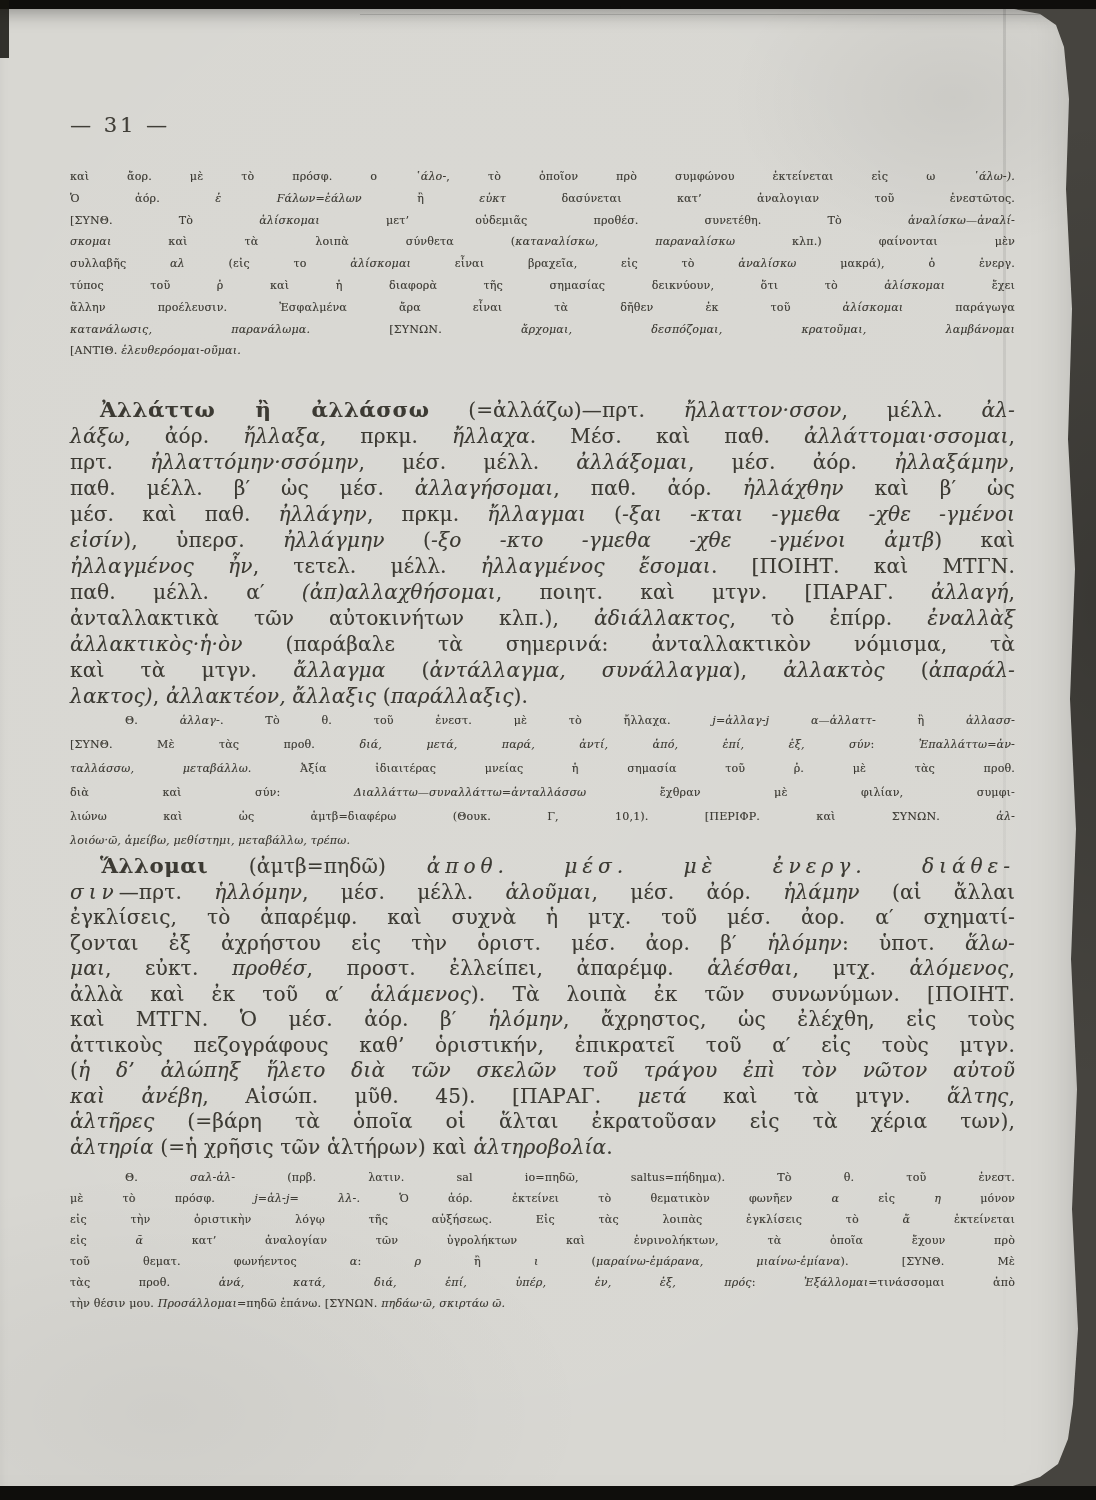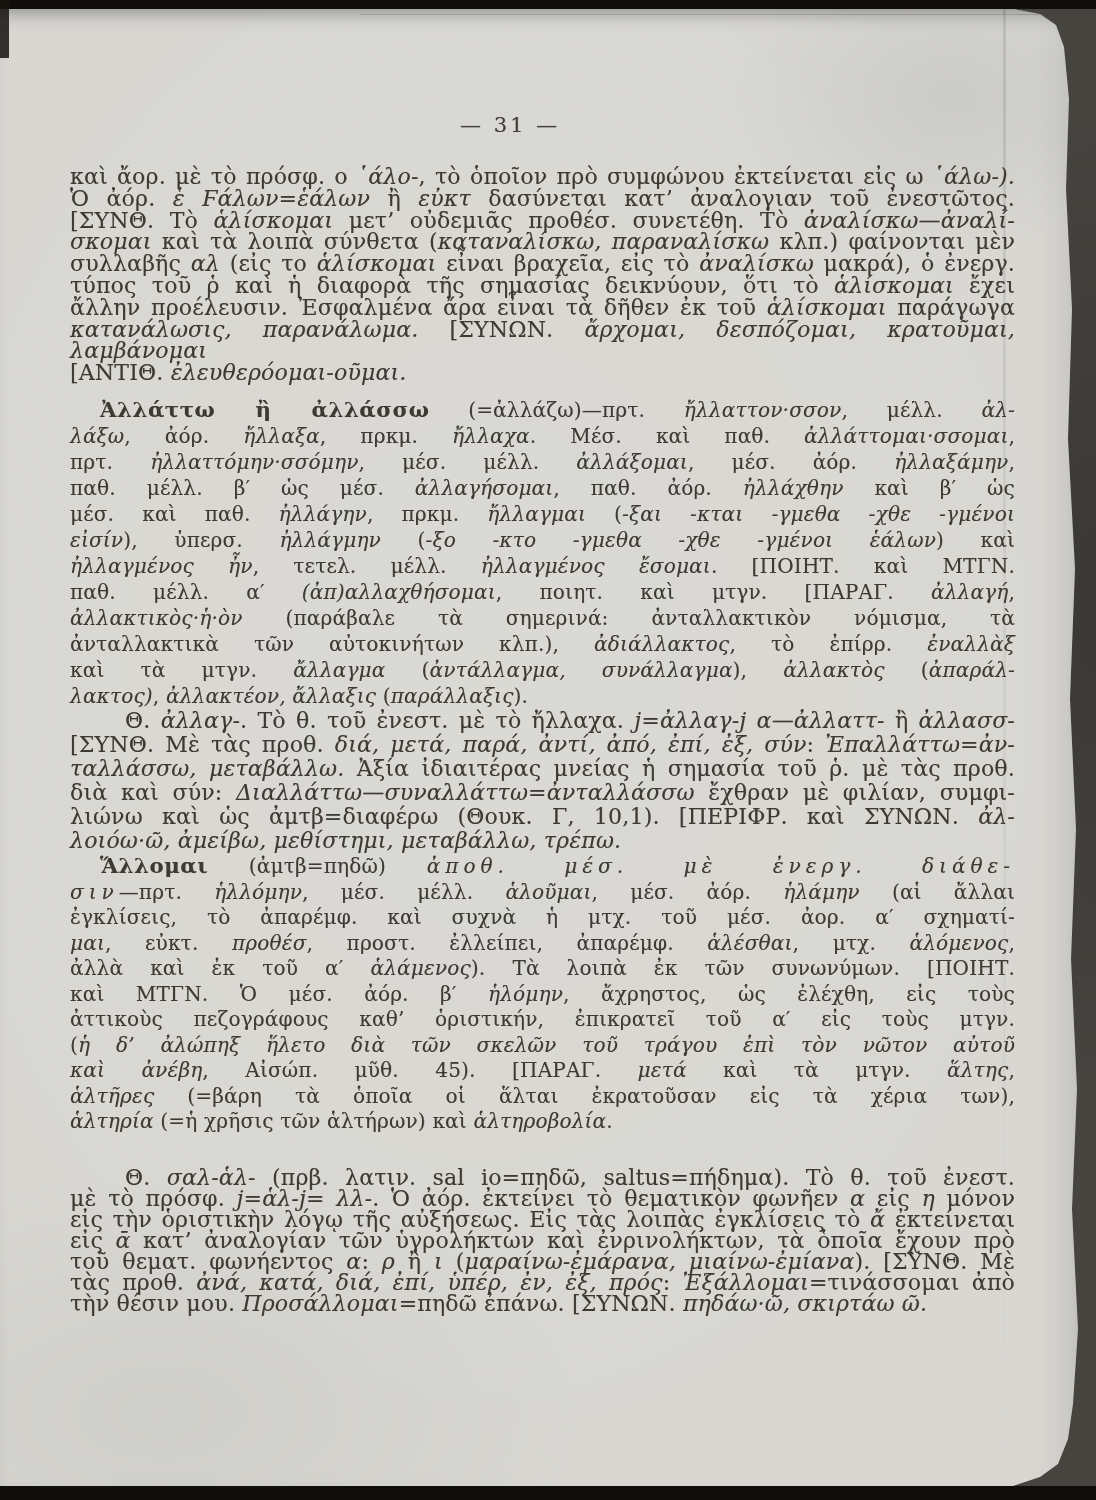--- a/index.html
+++ b/index.html
@@ -34,31 +34,31 @@
   .crease{
     position:absolute; top:0; bottom:0; left:1003px; width:3px;
     background:linear-gradient(to bottom, rgba(0,0,0,.10), rgba(0,0,0,.05) 40%, rgba(0,0,0,.02) 75%, transparent);
   }
   .topline{
     position:absolute; left:360px; right:30px; top:5px; height:1px;
     background:rgba(0,0,0,.14);
   }
   .corner-nub{position:absolute;left:0;top:0;width:9px;height:58px;background:#15140f;opacity:.85;}
   .page-number{
-    position:absolute; left:70px; top:104px; width:880px; text-align:center;
+    position:absolute; left:70px; top:104px; width:880px; 
     font-size:21px; letter-spacing:3px; color:#403e38;
     text-shadow:0.4px 0.4px 0.6px rgba(60,58,51,.4);
   }
   .text-column{position:absolute; left:70px; top:0; width:945px; color:var(--ink);}
   .block{
     position:absolute; left:0; width:945px;
     text-shadow:0.3px 0.3px 0.5px rgba(60,58,51,.35);
     letter-spacing:0.2px;
   }
-  .block.small{font-size:22px;}
+  .block.small{font-size:11px;}
   .block.large{font-size:20px;}
   .line{text-align:justify; text-align-last:justify;}
   .line.last{text-align-last:left;}
   .block .line:first-child{text-indent:var(--ind,0);}
   .seg-n{}
   .seg-i{font-style:italic;}
   .seg-b{font-weight:bold; font-size:1.06em; letter-spacing:0.6px;}
   .seg-s{letter-spacing:5px; word-spacing:10px;font-style:italic;}
 </style>
 </head>
@@ -85,40 +85,41 @@
           <div class="line"><span class="seg-n">ἄλλην προέλευσιν. Ἐσφαλμένα ἄρα εἶναι τὰ δῆθεν ἐκ τοῦ </span><span class="seg-i">ἁλίσκομαι</span><span class="seg-n"> παράγωγα</span></div>
           <div class="line"><span class="seg-i">κατανάλωσις, παρανάλωμα.</span><span class="seg-n"> [ΣΥΝΩΝ. </span><span class="seg-i">ἄρχομαι, δεσπόζομαι, κρατοῦμαι, λαμβάνομαι</span></div>
           <div class="line last"><span class="seg-n">[ΑΝΤΙΘ. </span><span class="seg-i">ἐλευθερόομαι-οῦμαι.</span></div>
         </div>
         <div class="block large" style="top: 388px; line-height: 26px; --ind: 30px;">
           <div class="line"><span class="seg-b">Ἀλλάττω ἢ ἀλλάσσω</span><span class="seg-n"> (=ἀλλάζω)—πρτ. </span><span class="seg-i">ἤλλαττον·σσον</span><span class="seg-n">, μέλλ. </span><span class="seg-i">ἀλ-</span></div>
           <div class="line"><span class="seg-i">λάξω</span><span class="seg-n">, ἀόρ. </span><span class="seg-i">ἤλλαξα</span><span class="seg-n">, πρκμ. </span><span class="seg-i">ἤλλαχα</span><span class="seg-n">. Μέσ. καὶ παθ. </span><span class="seg-i">ἀλλάττομαι·σσομαι</span><span class="seg-n">,</span></div>
           <div class="line"><span class="seg-n">πρτ. </span><span class="seg-i">ἠλλαττόμην·σσόμην</span><span class="seg-n">, μέσ. μέλλ. </span><span class="seg-i">ἀλλάξομαι</span><span class="seg-n">, μέσ. ἀόρ. </span><span class="seg-i">ἠλλαξάμην</span><span class="seg-n">,</span></div>
           <div class="line"><span class="seg-n">παθ. μέλλ. β′ ὡς μέσ. </span><span class="seg-i">ἀλλαγήσομαι</span><span class="seg-n">, παθ. ἀόρ. </span><span class="seg-i">ἠλλάχθην</span><span class="seg-n"> καὶ β′ ὡς</span></div>
           <div class="line"><span class="seg-n">μέσ. καὶ παθ. </span><span class="seg-i">ἠλλάγην</span><span class="seg-n">, πρκμ. </span><span class="seg-i">ἤλλαγμαι</span><span class="seg-n"> (</span><span class="seg-i">-ξαι -κται -γμεθα -χθε -γμένοι</span></div>
-          <div class="line"><span class="seg-i">εἰσίν</span><span class="seg-n">), ὑπερσ. </span><span class="seg-i">ἠλλάγμην</span><span class="seg-n"> (</span><span class="seg-i">-ξο -κτο -γμεθα -χθε -γμένοι ἑάλων</span><span class="seg-n">) καὶ</span></div>
+          <div class="line"><span class="seg-i">εἰσίν</span><span class="seg-n">), ὑπερσ. </span><span class="seg-i">ἠλλάγμην</span><span class="seg-n"> (</span><span class="seg-i">-ξο -κτο -γμεθα -χθε -γμένοι ἀμτβ</span><span class="seg-n">) καὶ</span></div>
           <div class="line"><span class="seg-i">ἠλλαγμένος ἦν</span><span class="seg-n">, τετελ. μέλλ. </span><span class="seg-i">ἠλλαγμένος ἔσομαι</span><span class="seg-n">. [ΠΟΙΗΤ. καὶ ΜΤΓΝ.</span></div>
           <div class="line"><span class="seg-n">παθ. μέλλ. α′ </span><span class="seg-i">(ἀπ)αλλαχθήσομαι</span><span class="seg-n">, ποιητ. καὶ μτγν. [ΠΑΡΑΓ. </span><span class="seg-i">ἀλλαγή</span><span class="seg-n">,</span></div>
+          <div class="line"><span class="seg-n">ἀνταλλακτικὰ τῶν αὐτοκινήτων κλπ.), </span><span class="seg-i">ἀδιάλλακτος</span><span class="seg-n">, τὸ ἐπίρρ. </span><span class="seg-i">ἐναλλὰξ</span></div>
           <div class="line"><span class="seg-i">ἀλλακτικὸς·ἡ·ὸν</span><span class="seg-n"> (παράβαλε τὰ σημερινά: ἀνταλλακτικὸν νόμισμα, τὰ</span></div>
-          <div class="line"><span class="seg-n">ἀνταλλακτικὰ τῶν αὐτοκινήτων κλπ.), </span><span class="seg-i">ἀδιάλλακτος</span><span class="seg-n">, τὸ ἐπίρρ. </span><span class="seg-i">ἐναλλὰξ</span></div>
           <div class="line"><span class="seg-n">καὶ τὰ μτγν. </span><span class="seg-i">ἄλλαγμα</span><span class="seg-n"> (</span><span class="seg-i">ἀντάλλαγμα, συνάλλαγμα</span><span class="seg-n">), </span><span class="seg-i">ἀλλακτὸς</span><span class="seg-n"> (</span><span class="seg-i">ἀπαράλ-</span></div>
           <div class="line last"><span class="seg-i">λακτος)</span><span class="seg-n">, </span><span class="seg-i">ἀλλακτέον, ἄλλαξις</span><span class="seg-n"> (</span><span class="seg-i">παράλλαξις</span><span class="seg-n">).</span></div>
         </div>
         <div class="block small" style="top: 700px; line-height: 24px; --ind: 55px;">
           <div class="line"><span class="seg-n">Θ. </span><span class="seg-i">ἀλλαγ-</span><span class="seg-n">. Τὸ θ. τοῦ ἐνεστ. μὲ τὸ ἤλλαχα. </span><span class="seg-i">j=ἀλλαγ-j α—ἀλλαττ-</span><span class="seg-n"> ἢ </span><span class="seg-i">ἀλλασσ-</span></div>
           <div class="line"><span class="seg-n">[ΣΥΝΘ. Μὲ τὰς προθ. </span><span class="seg-i">διά, μετά, παρά, ἀντί, ἀπό, ἐπί, ἐξ, σύν</span><span class="seg-n">: </span><span class="seg-i">Ἐπαλλάττω=ἀν-</span></div>
           <div class="line"><span class="seg-i">ταλλάσσω, μεταβάλλω.</span><span class="seg-n"> Ἀξία ἰδιαιτέρας μνείας ἡ σημασία τοῦ ῥ. μὲ τὰς προθ.</span></div>
           <div class="line"><span class="seg-n">διὰ καὶ σύν: </span><span class="seg-i">Διαλλάττω—συναλλάττω=ἀνταλλάσσω</span><span class="seg-n"> ἔχθραν μὲ φιλίαν, συμφι-</span></div>
           <div class="line"><span class="seg-n">λιώνω καὶ ὡς ἀμτβ=διαφέρω (Θουκ. Γ, 10,1). [ΠΕΡΙΦΡ. καὶ ΣΥΝΩΝ. </span><span class="seg-i">ἀλ-</span></div>
           <div class="line last"><span class="seg-i">λοιόω·ῶ, ἀμείβω, μεθίστημι, μεταβάλλω, τρέπω.</span></div>
         </div>
         <div class="block large" style="top: 844px; line-height: 25.5px; --ind: 30px;">
           <div class="line"><span class="seg-b">Ἅλλομαι</span><span class="seg-n"> (ἀμτβ=πηδῶ) </span><span class="seg-s">ἀποθ. μέσ. μὲ ἐνεργ. διάθε-</span></div>
           <div class="line"><span class="seg-s">σιν</span><span class="seg-n">—πρτ. </span><span class="seg-i">ἡλλόμην</span><span class="seg-n">, μέσ. μέλλ. </span><span class="seg-i">ἁλοῦμαι</span><span class="seg-n">, μέσ. ἀόρ. </span><span class="seg-i">ἡλάμην</span><span class="seg-n"> (αἱ ἄλλαι</span></div>
           <div class="line"><span class="seg-n">ἐγκλίσεις, τὸ ἀπαρέμφ. καὶ συχνὰ ἡ μτχ. τοῦ μέσ. ἀορ. α′ σχηματί-</span></div>
+          <div class="line"><span class="seg-n">ζονται ἐξ ἀχρήστου εἰς τὴν ὁριστ. μέσ. ἀορ. β′ </span><span class="seg-i">ἡλόμην</span><span class="seg-n">: ὑποτ. </span><span class="seg-i">ἅλω-</span></div>
           <div class="line"><span class="seg-i">μαι</span><span class="seg-n">, εὐκτ. </span><span class="seg-i">προθέσ</span><span class="seg-n">, προστ. ἐλλείπει, ἀπαρέμφ. </span><span class="seg-i">ἁλέσθαι</span><span class="seg-n">, μτχ. </span><span class="seg-i">ἁλόμενος</span><span class="seg-n">,</span></div>
           <div class="line"><span class="seg-n">ἀλλὰ καὶ ἐκ τοῦ α′ </span><span class="seg-i">ἁλάμενος</span><span class="seg-n">). Τὰ λοιπὰ ἐκ τῶν συνωνύμων. [ΠΟΙΗΤ.</span></div>
           <div class="line"><span class="seg-n">καὶ ΜΤΓΝ. Ὁ μέσ. ἀόρ. β′ </span><span class="seg-i">ἡλόμην</span><span class="seg-n">, ἄχρηστος, ὡς ἐλέχθη, εἰς τοὺς</span></div>
           <div class="line"><span class="seg-n">ἀττικοὺς πεζογράφους καθ’ ὁριστικήν, ἐπικρατεῖ τοῦ α′ εἰς τοὺς μτγν.</span></div>
           <div class="line"><span class="seg-n">(</span><span class="seg-i">ἡ δ’ ἀλώπηξ ἥλετο διὰ τῶν σκελῶν τοῦ τράγου ἐπὶ τὸν νῶτον αὐτοῦ</span></div>
           <div class="line"><span class="seg-i">καὶ ἀνέβη</span><span class="seg-n">, Αἰσώπ. μῦθ. 45). [ΠΑΡΑΓ. </span><span class="seg-i">μετά</span><span class="seg-n"> καὶ τὰ μτγν. </span><span class="seg-i">ἅλτης</span><span class="seg-n">,</span></div>
           <div class="line"><span class="seg-i">ἁλτῆρες</span><span class="seg-n"> (=βάρη τὰ ὁποῖα οἱ ἅλται ἐκρατοῦσαν εἰς τὰ χέρια των),</span></div>
           <div class="line last"><span class="seg-i">ἁλτηρία</span><span class="seg-n"> (=ἡ χρῆσις τῶν ἁλτήρων) καὶ </span><span class="seg-i">ἁλτηροβολία</span><span class="seg-n">.</span></div>
         </div>
         <div class="block small" style="top: 1158px; line-height: 21px; --ind: 55px;">

